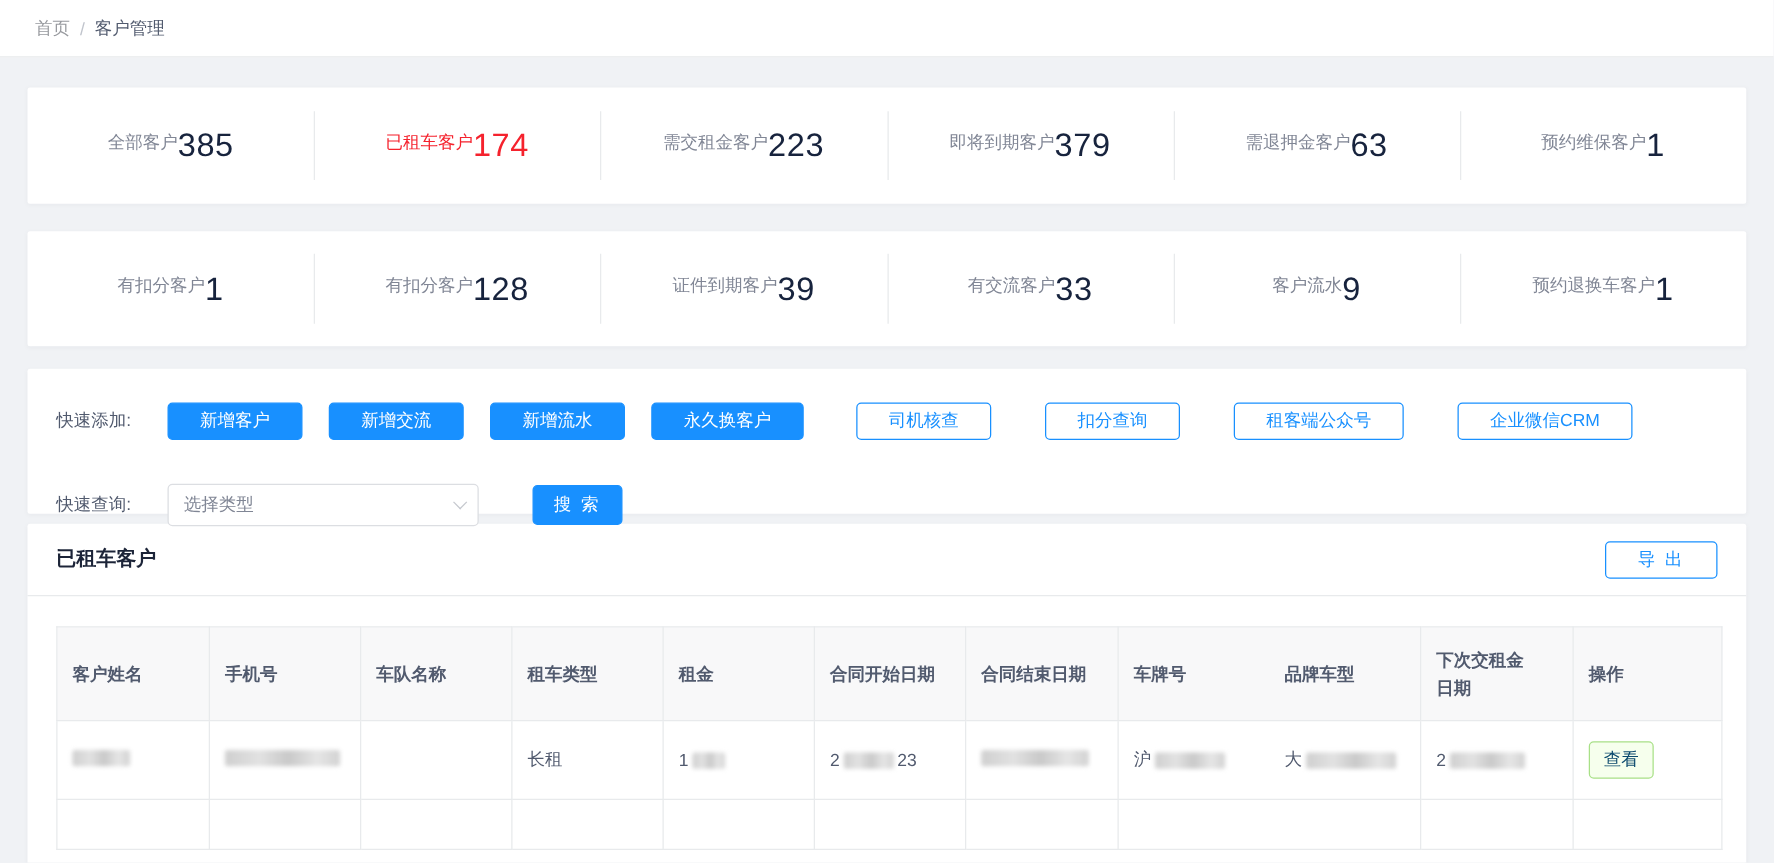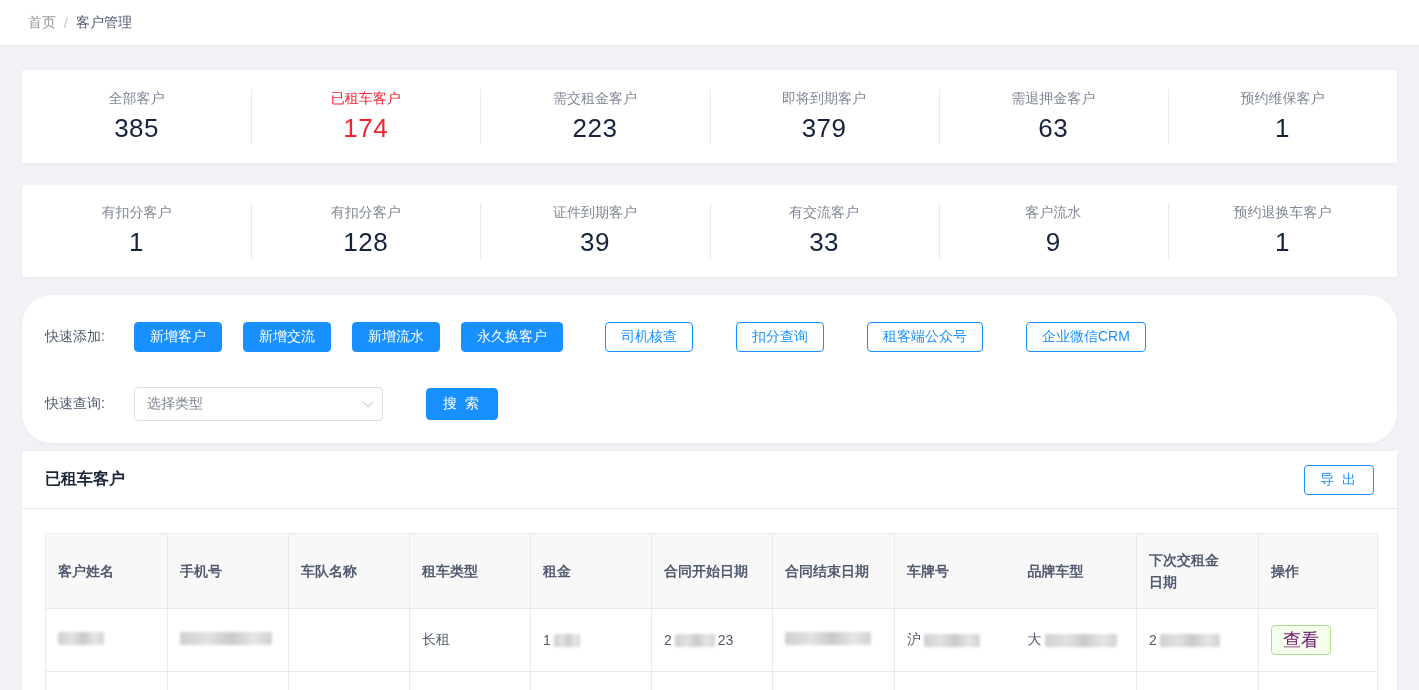--- a/index.html
+++ b/index.html
@@ -24,39 +24,39 @@
 
   .card {
     background: #fff; border-radius: 2px;
     box-shadow: 0 1px 4px rgba(0,21,41,.04);
   }
 
   
   .stat-card { display: flex; height: 93px; margin-top: 24px; }
   .stat-card.second { height: 92px; margin-top: 22px; }
   .stat-cell {
-    flex: 1; display: flex; flex-direction: column;
+    flex: 1; display: flex; flex-direction: row;
     align-items: center; justify-content: center; position: relative; cursor: pointer;
   }
   .stat-cell + .stat-cell::before {
     content: ""; position: absolute; left: 0; top: 20%; height: 60%;
     width: 1px; background: #e8eaec;
   }
   .stat-label { font-size: 14px; color: #808695; margin-bottom: 5px; }
   .stat-value { font-size: 26px; color: #17233d; letter-spacing: .5px; }
   .stat-cell.highlight .stat-label, .stat-cell.highlight .stat-value { color: #f5222d; }
 
   
-  .quick-card { height: 148px; margin-top: 18px; padding: 27px 23px 0; border-radius: 30px; }
+  .quick-card { height: 116px; margin-top: 18px; padding: 27px 23px 0; }
   .quick-row { display: flex; align-items: center; }
   .quick-row.second { margin-top: 35px; }
   .quick-label { width: 89px; color: #515a6e; flex: 0 0 89px; }
 
   .btn { display: inline-flex; align-items: center; justify-content: center;
-    height: 30px; padding: 0 15px; border-radius: 4px; font-size: 14px;
+    height: 30px; padding: 0 25px; border-radius: 4px; font-size: 14px;
     cursor: pointer; white-space: nowrap; }
   .btn-primary { background: #1890ff; color: #fff; border: 1px solid #1890ff; margin-right: 21px; }
   .btn-outline { background: #fff; color: #1890ff; border: 1px solid #1890ff; margin-right: 22px; margin-left: 21px; }
 
   .select-box {
     width: 249px; height: 34px; border: 1px solid #dcdee2; border-radius: 4px;
     display: flex; align-items: center; justify-content: space-between;
     padding: 0 12px; color: #808695; background: #fff; cursor: pointer;
   }
   .chevron {
@@ -99,22 +99,22 @@
     display: inline-block; height: 13px; border-radius: 2px;
     background: linear-gradient(90deg, #cfcfcf, #e2e2e2 30%, #c9c9c9 55%, #e6e6e6 80%, #d2d2d2);
     filter: blur(1.6px);
   }
   .w26 { width: 26px; } .w40 { width: 40px; } .w46 { width: 46px; }
   .w56 { width: 56px; } .w60 { width: 60px; } .w72 { width: 72px; }
   .w86 { width: 86px; } .w92 { width: 92px; }
 
   .view-btn {
     display: inline-flex; align-items: center; justify-content: center;
-    height: 30px; padding: 0 11px; border-radius: 4px; font-size: 18px;
-    background: #f6ffed; border: 1px solid #a8e087; color: #701a75; cursor: pointer;
+    height: 30px; padding: 0 11px; border-radius: 4px; font-size: 14px;
+    background: #f6ffed; border: 1px solid #a8e087; color: #0c4a6e; cursor: pointer;
   }
 </style>
 </head>
 <body>
 
 <header class="breadcrumb-bar">
   <span class="bc-home">首页</span>
   <span class="bc-sep">/</span>
   <span class="bc-current">客户管理</span>
 </header>

